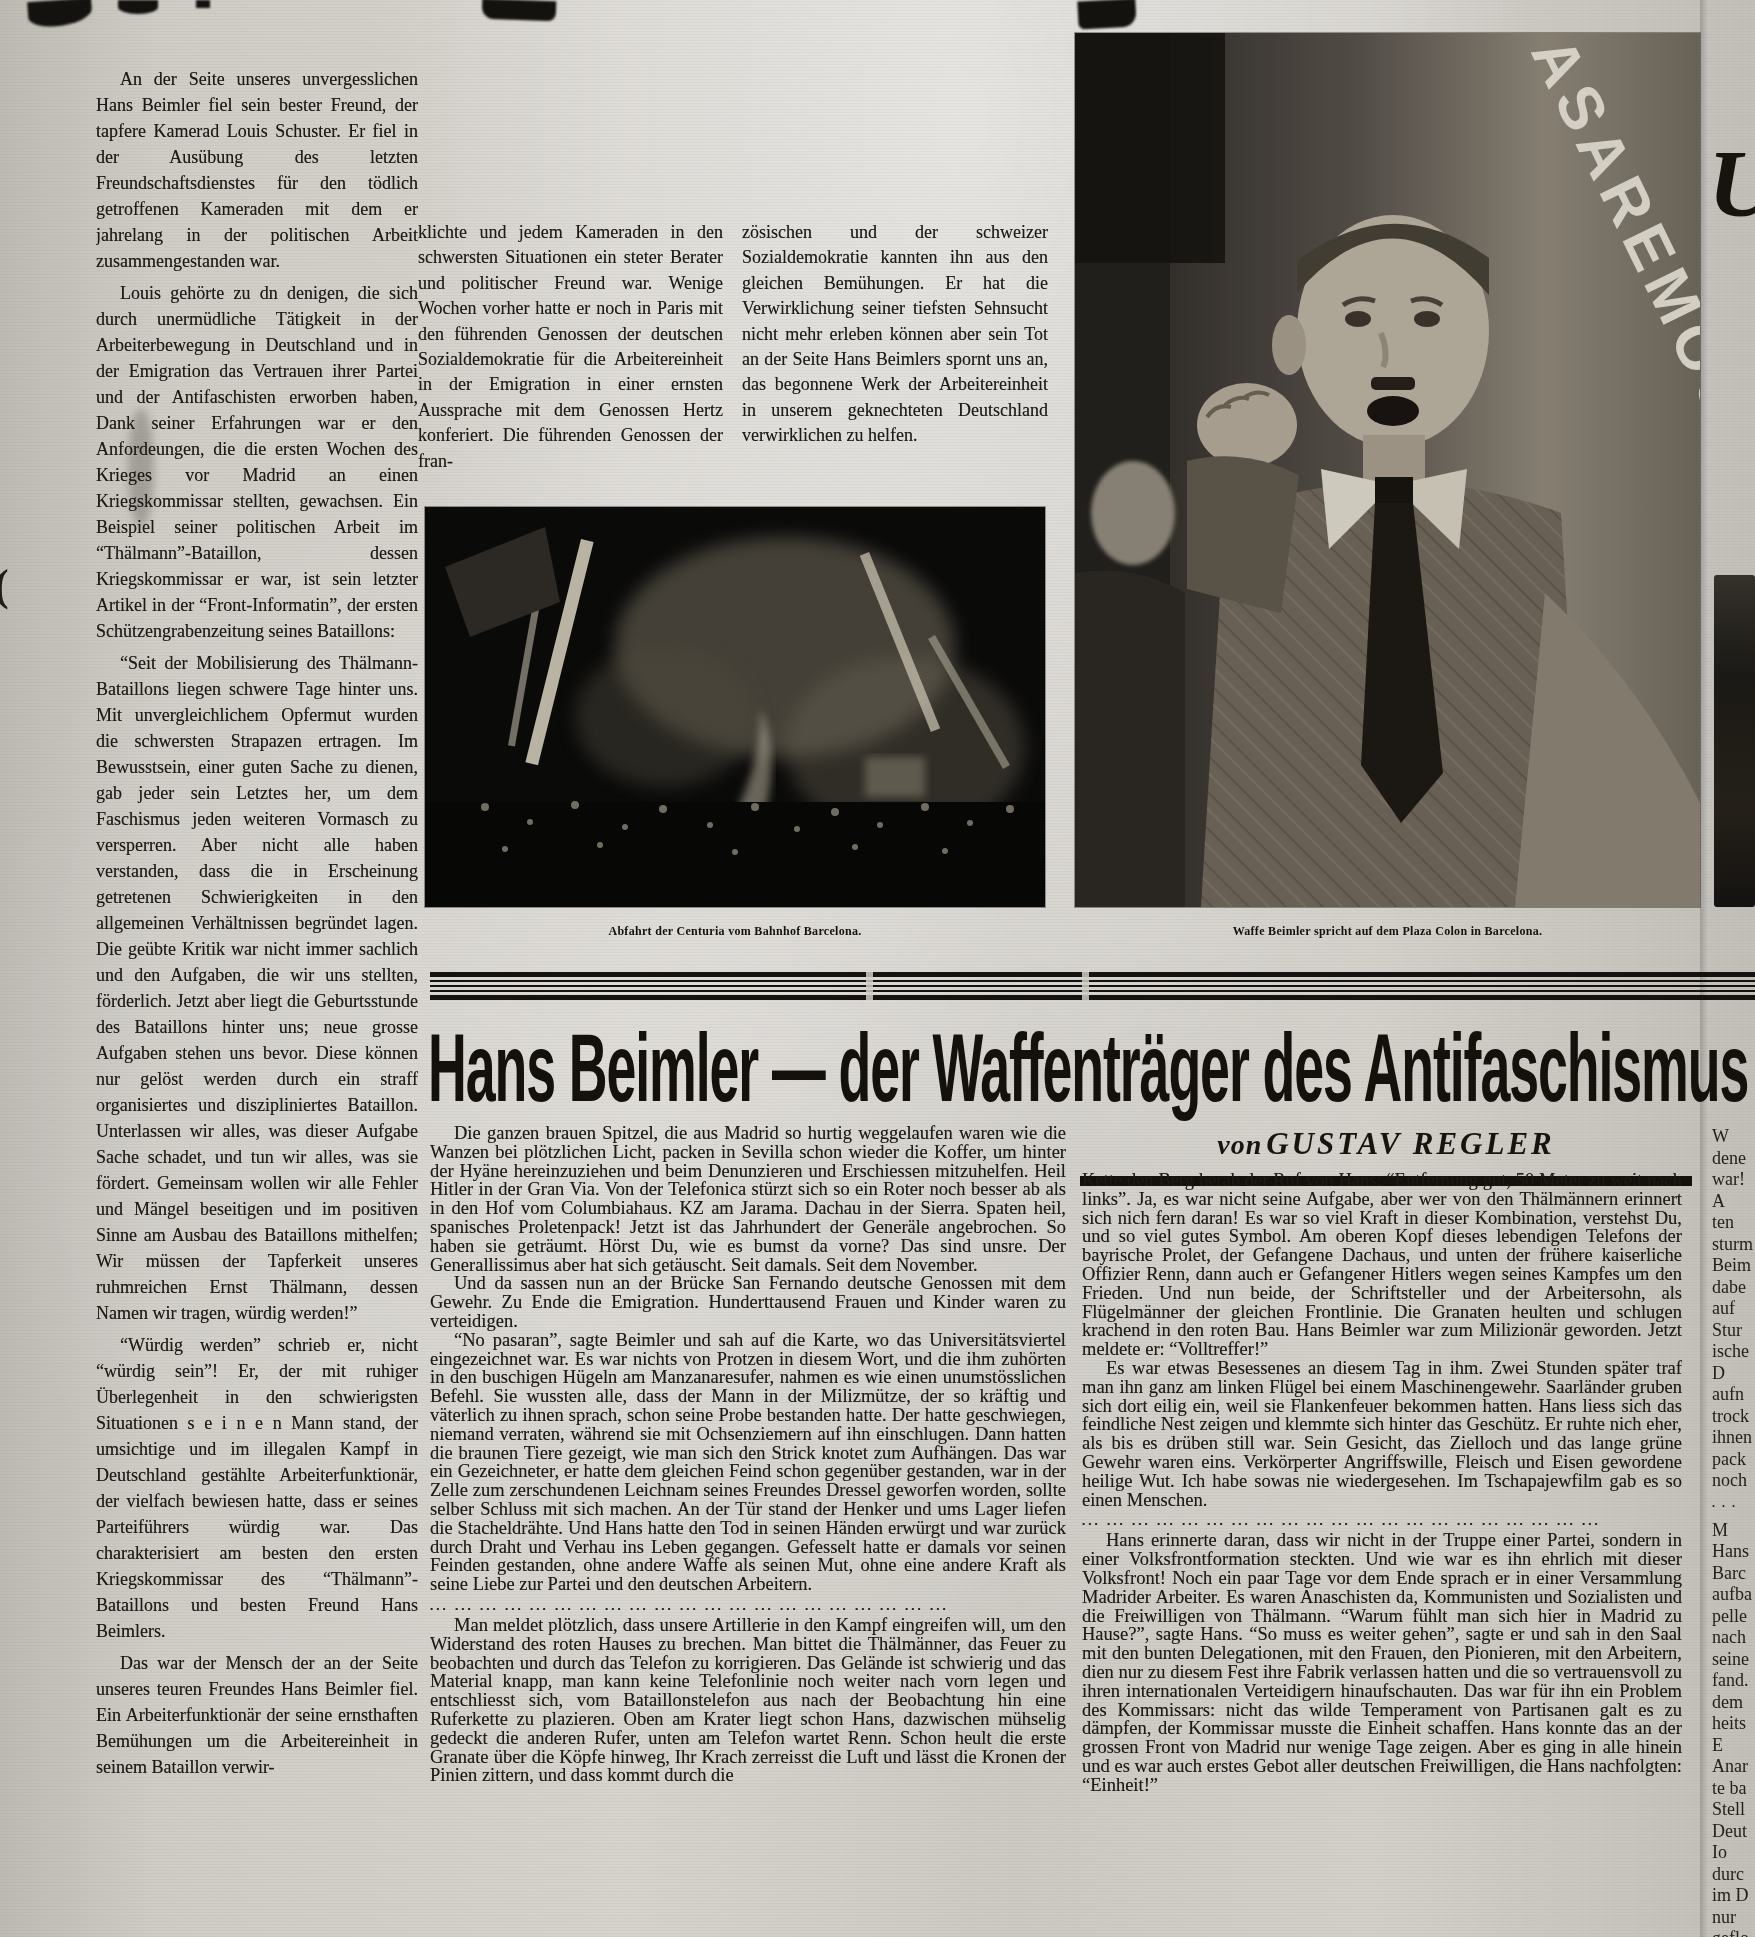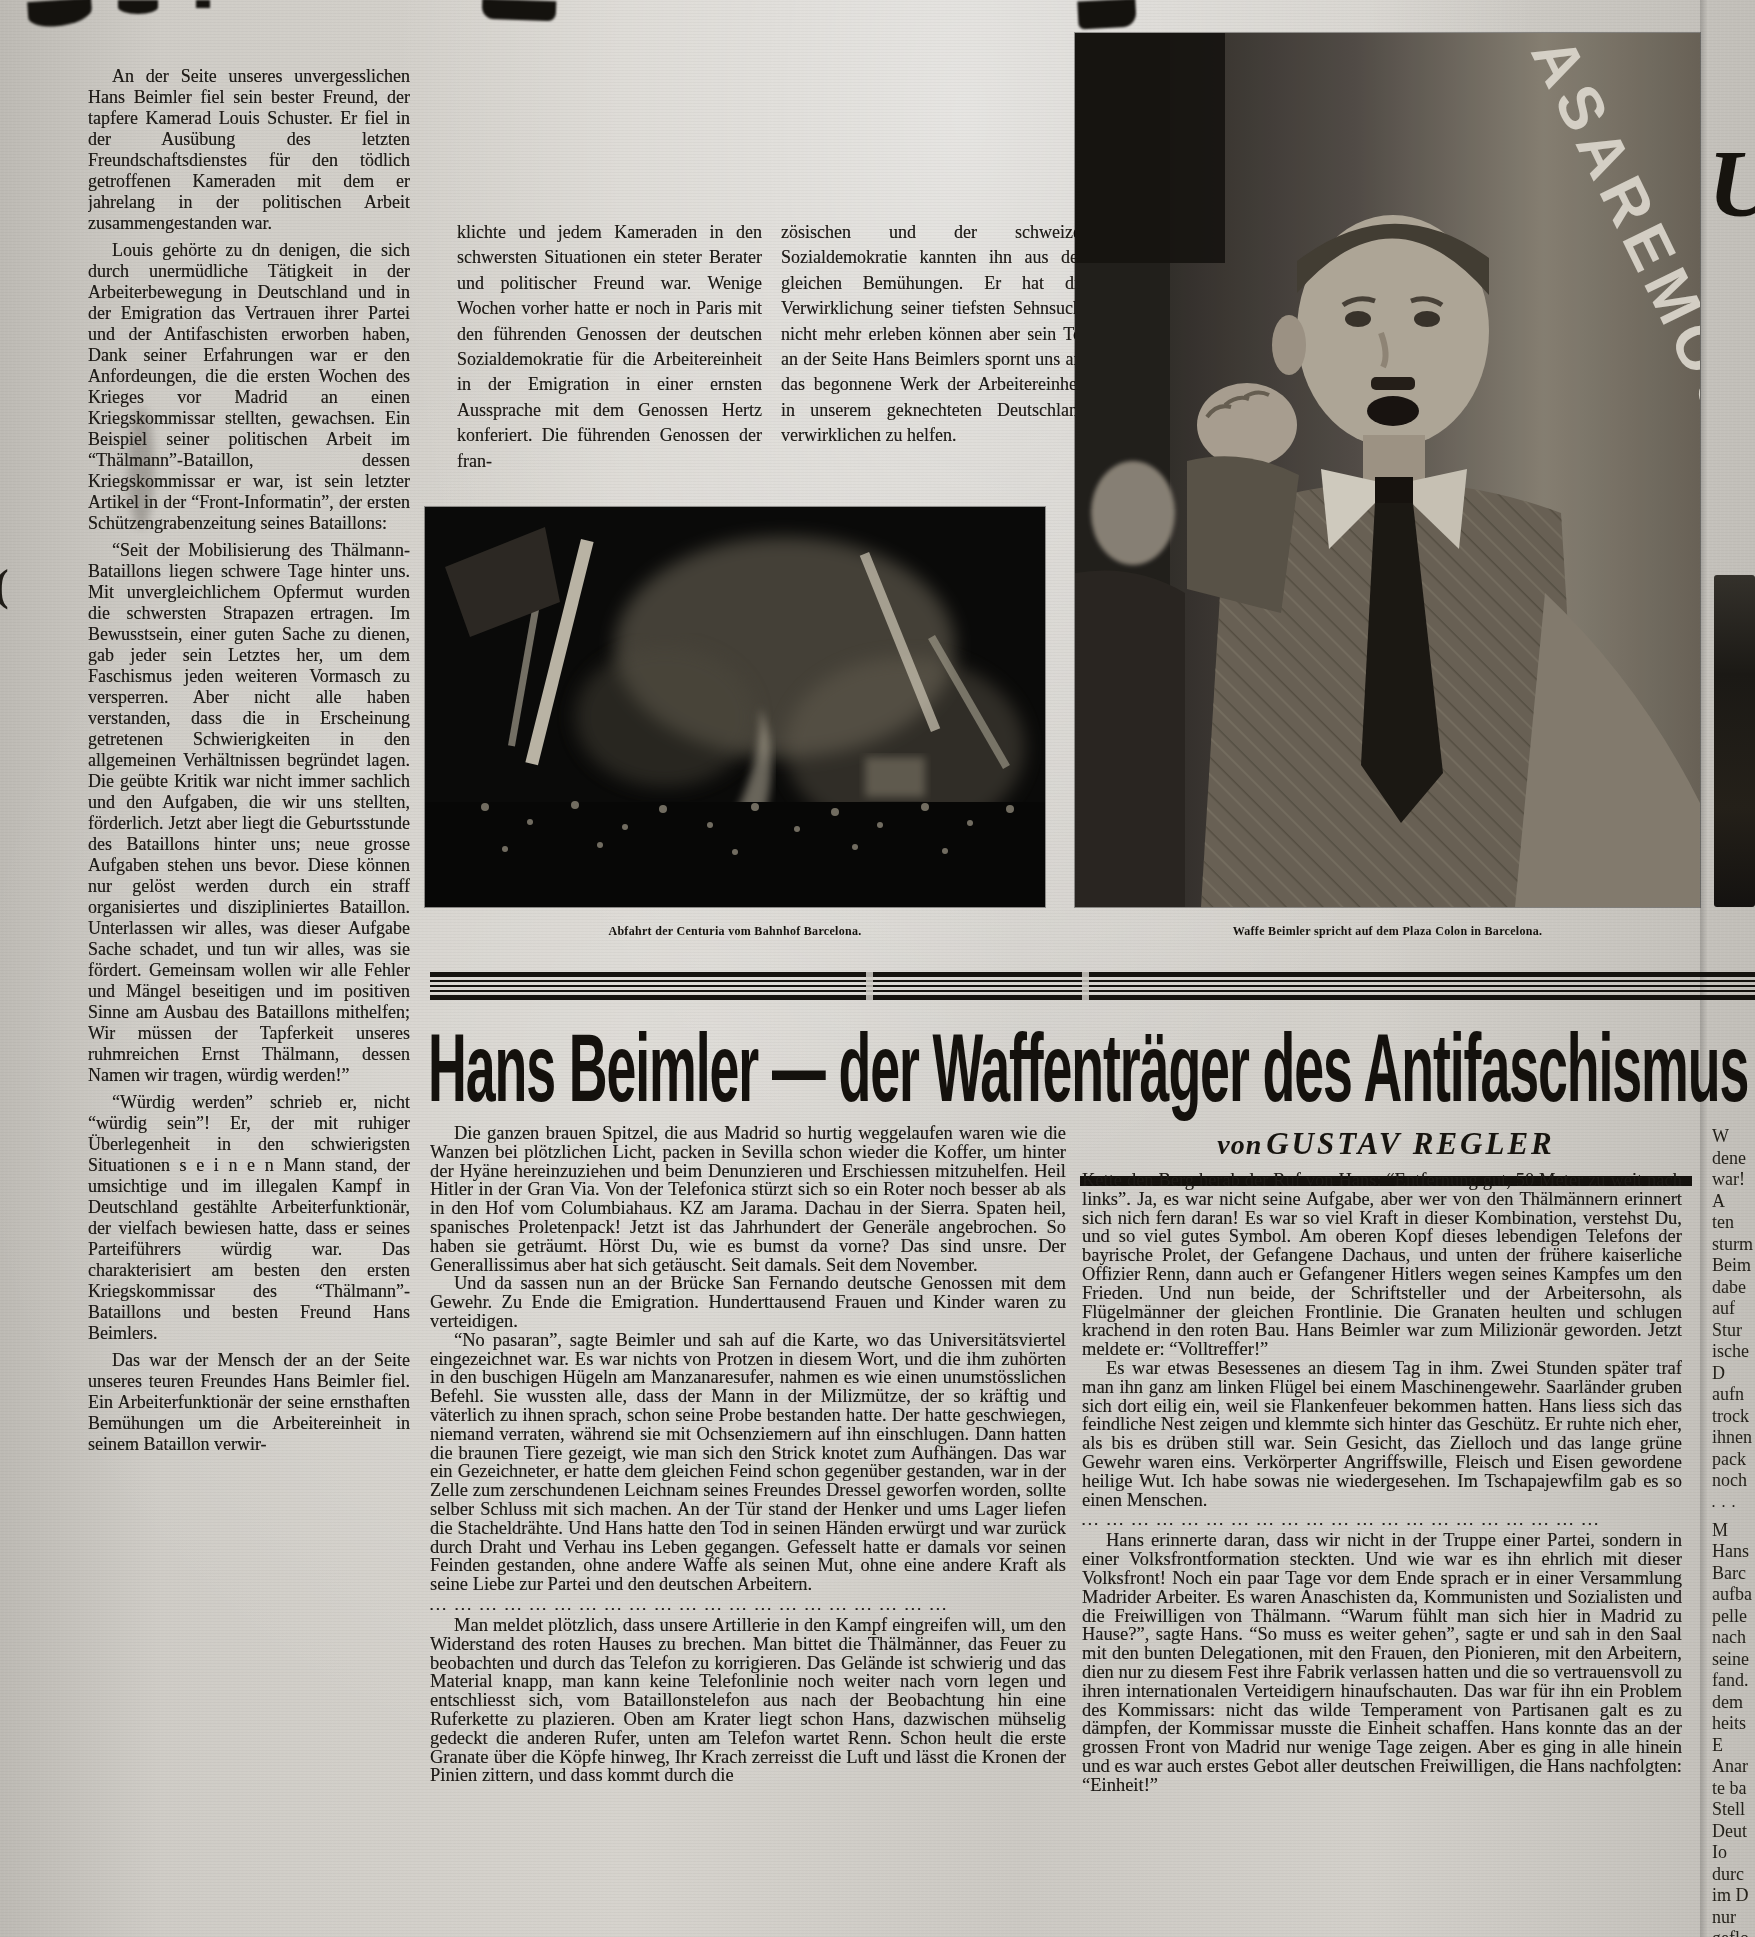--- a/index.html
+++ b/index.html
@@ -16,31 +16,31 @@
       repeating-linear-gradient(0deg, rgba(0,0,0,.028) 0 1px, transparent 1px 3px),
       repeating-linear-gradient(90deg, rgba(255,255,255,.03) 0 1px, transparent 1px 4px);
   }
   .txt{text-align:justify;}
   .txt p{margin:0;}
   p.para{text-indent:24px;}
   p.para.noindent{text-indent:0;}
   p.para.dots{text-indent:0;font-weight:bold;font-size:13px;line-height:15px;height:15px;
     letter-spacing:3px;overflow:hidden;white-space:nowrap;margin:4px 0 3px;}
 
-  .left-col{position:absolute;left:88px;top:66px;width:322px;height:1845px;overflow:hidden;
-    font-size:18px;line-height:21px;text-shadow:0 0 .6px rgba(25,22,18,.55);}
+  .left-col{position:absolute;left:96px;top:66px;width:322px;height:1845px;overflow:hidden;
+    font-size:18px;line-height:26px;text-shadow:0 0 .6px rgba(25,22,18,.55);}
   .left-col p.para{margin-top:6px;}
   .left-col p.para:first-child{margin-top:0;}
 
   .headline-1{position:absolute;left:424px;top:44px;width:650px;
     font-style:italic;font-weight:bold;font-size:49px;line-height:71px;letter-spacing:.5px;
     white-space:nowrap;color:#17140f;}
 
   .col-a,.col-b{position:absolute;top:220px;height:284px;overflow:hidden;
-    font-size:18px;line-height:25.4px;text-shadow:0 0 .6px rgba(25,22,18,.5);margin-left:39px;}
+    font-size:18px;line-height:25.4px;text-shadow:0 0 .6px rgba(25,22,18,.5);}
   .col-a{left:418px;width:305px;}
   .col-b{left:742px;width:306px;}
 
   .photo{position:absolute;overflow:hidden;background:#0b0b0a;box-shadow:0 0 0 1px rgba(0,0,0,.35);}
   .photo-left{left:425px;top:507px;width:620px;height:400px;}
   .photo-right{left:1075px;top:33px;width:625px;height:874px;}
   .photo svg{display:block;}
 
   .caption{position:absolute;top:924px;font-weight:bold;font-size:12px;text-align:center;
     letter-spacing:.3px;color:#15120e;}

